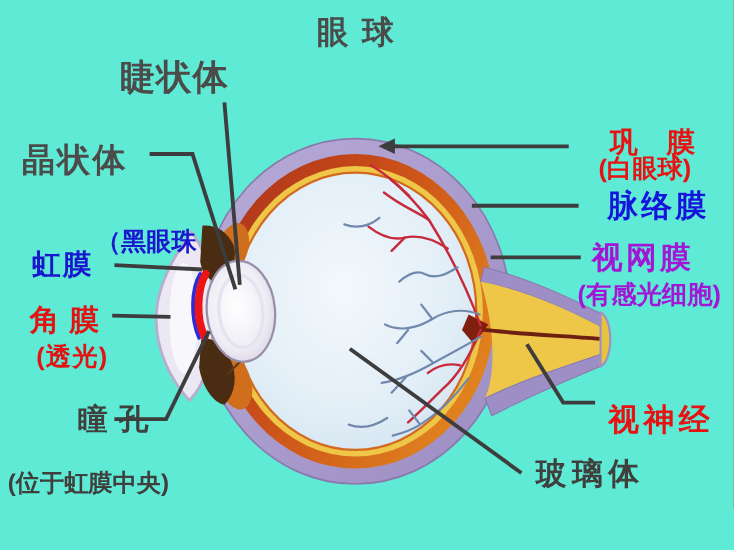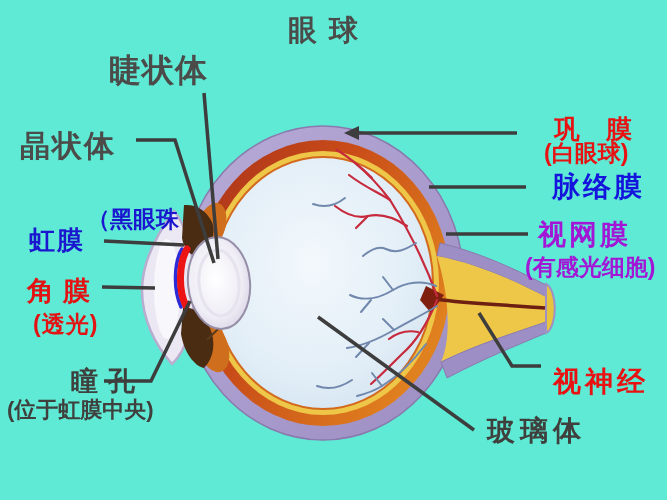--- a/index.html
+++ b/index.html
@@ -132,21 +132,21 @@
   </svg>
 
   <div class="lbl" id="title" style="color: rgb(75, 75, 73);">眼球</div>
   <div class="lbl" id="ciliary" style="color: rgb(75, 75, 73);">睫状体</div>
   <div class="lbl" id="lens" style="color: rgb(75, 75, 73);">晶状体</div>
   <div class="lbl" id="iris-note" style="color: rgb(26, 22, 207);">（黑眼珠</div>
   <div class="lbl" id="iris" style="color: rgb(26, 22, 207);">虹膜</div>
   <div class="lbl" id="cornea" style="color: rgb(227, 19, 19);">角膜</div>
   <div class="lbl normal" id="cornea-note" style="color: rgb(227, 19, 19);">(透光)</div>
   <div class="lbl" id="pupil" style="color: rgb(63, 63, 61);">瞳孔</div>
-  <div class="lbl normal" id="pupil-note" style="color: rgb(63, 63, 61);">(位于虹膜中央)</div>
+  <div class="lbl normal" id="pupil-note" style="color: rgb(63, 63, 61); margin-top: 29px;">(位于虹膜中央)</div>
   <div class="lbl" id="sclera" style="color: rgb(232, 18, 18);">巩　膜</div>
   <div class="lbl" id="sclera-note" style="color: rgb(232, 18, 18);">(白眼球)</div>
   <div class="lbl" id="choroid" style="color: rgb(20, 20, 221);">脉络膜</div>
   <div class="lbl" id="retina" style="color: rgb(163, 22, 214);">视网膜</div>
   <div class="lbl" id="retina-note" style="color: rgb(163, 22, 214);">(有感光细胞)</div>
   <div class="lbl" id="optic-nerve" style="color: rgb(232, 18, 18); margin-top: 16px;">视神经</div>
   <div class="lbl" id="vitreous" style="color: rgb(63, 63, 61);">玻璃体</div>
 
 </div>
 

